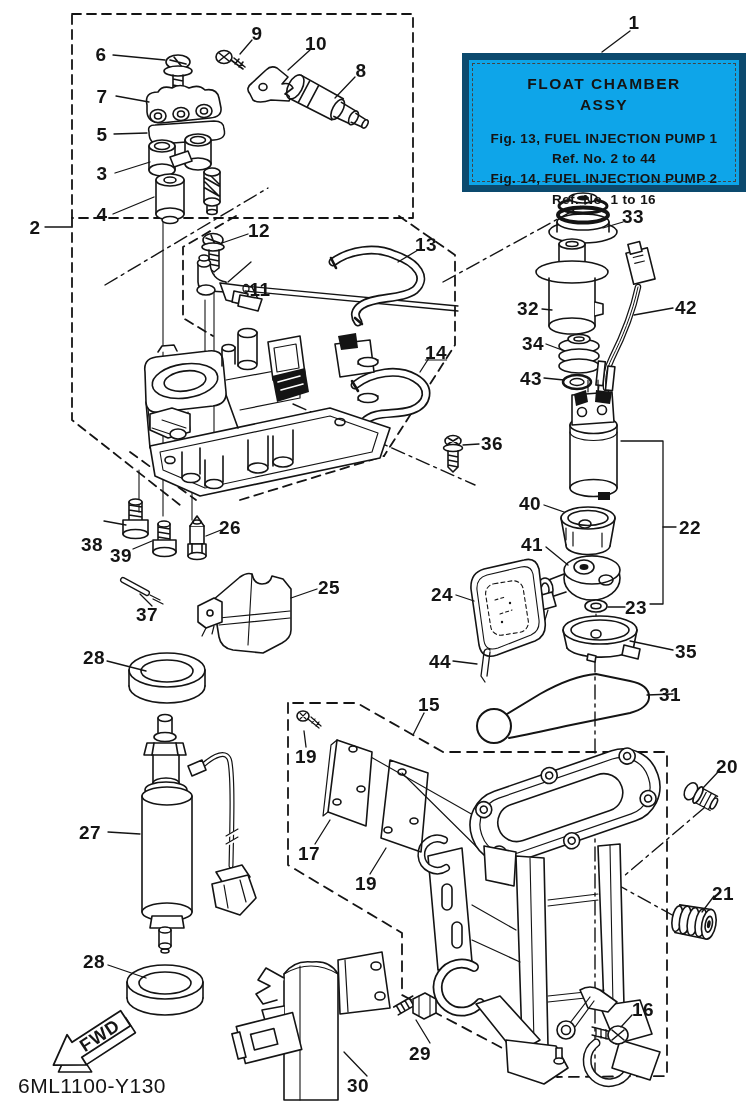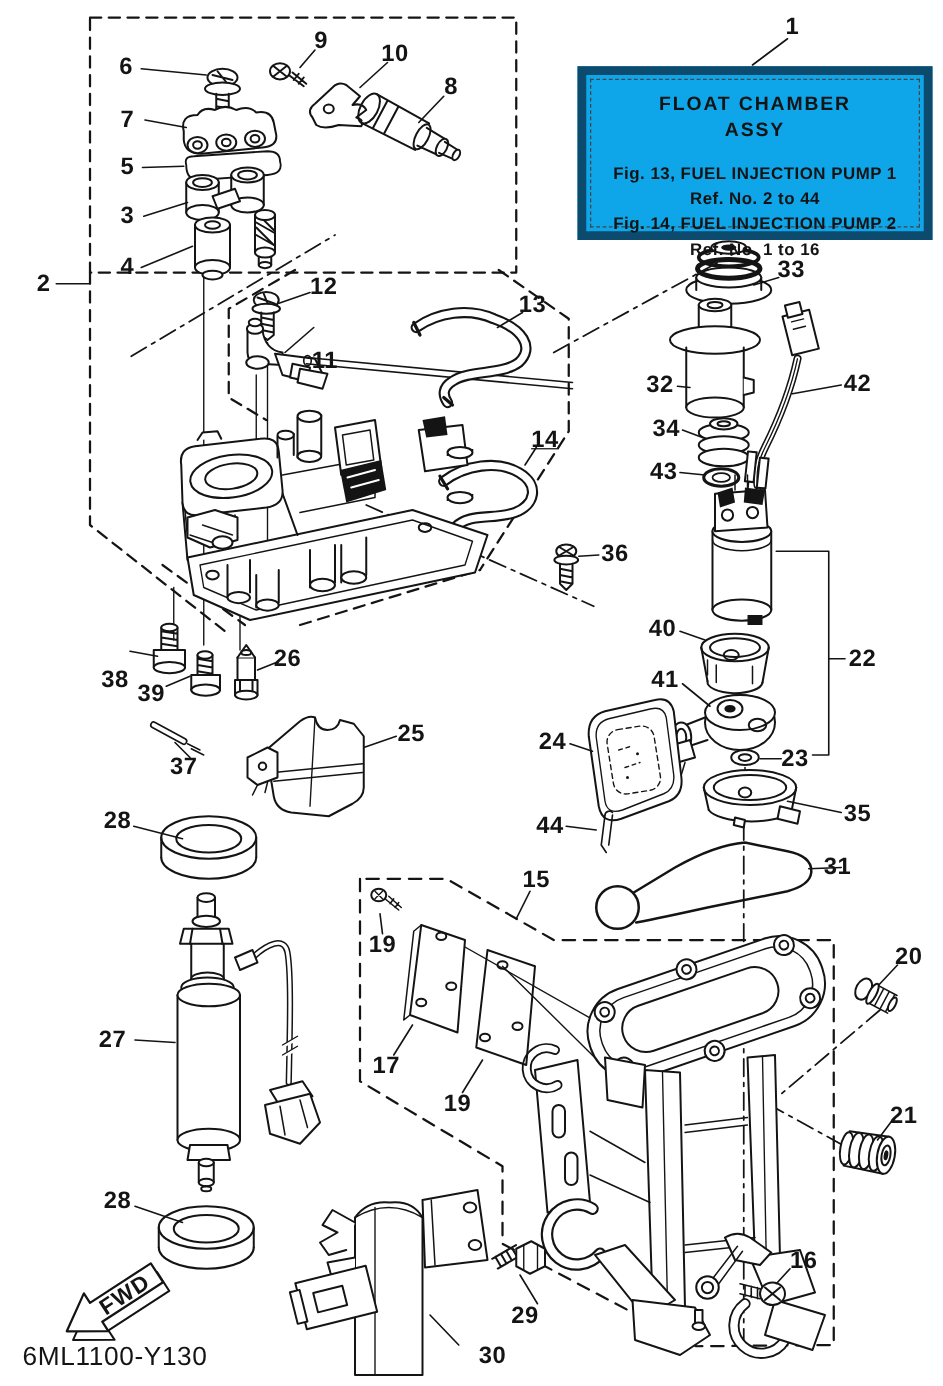--- a/index.html
+++ b/index.html
@@ -584,21 +584,21 @@
       <div class="callout" style="left: 723px; top: 893px;">21</div>
       <div class="callout" style="left: 690px; top: 527px;">22</div>
       <div class="callout" style="left: 636px; top: 607px;">23</div>
       <div class="callout" style="left: 442px; top: 594px;">24</div>
       <div class="callout" style="left: 329px; top: 587px;">25</div>
       <div class="callout" style="left: 230px; top: 527px;">26</div>
       <div class="callout" style="left: 80px; top: 832px; margin-left: 10px;">27</div>
       <div class="callout" style="left: 94px; top: 657px;">28</div>
       <div class="callout" style="left: 94px; top: 961px;">28</div>
       <div class="callout" style="left: 420px; top: 1053px;">29</div>
-      <div class="callout" style="left: 394px; top: 1085px; text-align: right;">30</div>
+      <div class="callout" style="left: 358px; top: 1085px; text-align: right;">30</div>
       <div class="callout" style="left: 670px; top: 694px;">31</div>
       <div class="callout" style="left: 528px; top: 308px;">32</div>
       <div class="callout" style="left: 633px; top: 216px;">33</div>
       <div class="callout" style="left: 533px; top: 343px;">34</div>
       <div class="callout" style="left: 686px; top: 651px;">35</div>
       <div class="callout" style="left: 492px; top: 443px;">36</div>
       <div class="callout" style="left: 147px; top: 614px;">37</div>
       <div class="callout" style="left: 92px; top: 544px;">38</div>
       <div class="callout" style="left: 121px; top: 555px;">39</div>
       <div class="callout" style="left: 530px; top: 503px;">40</div>

